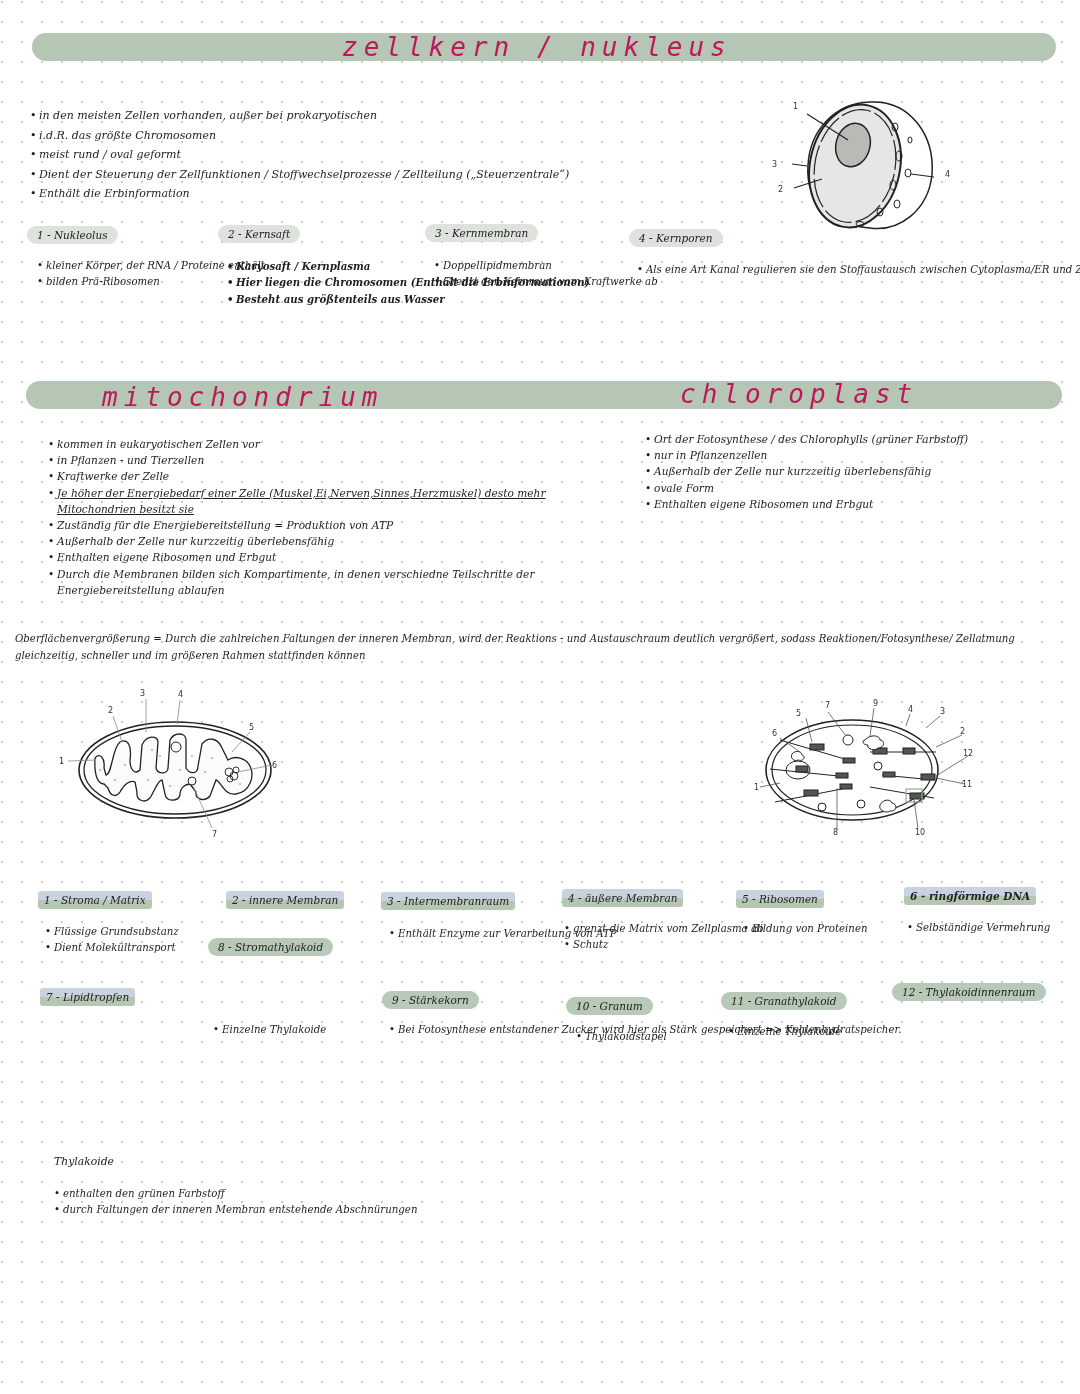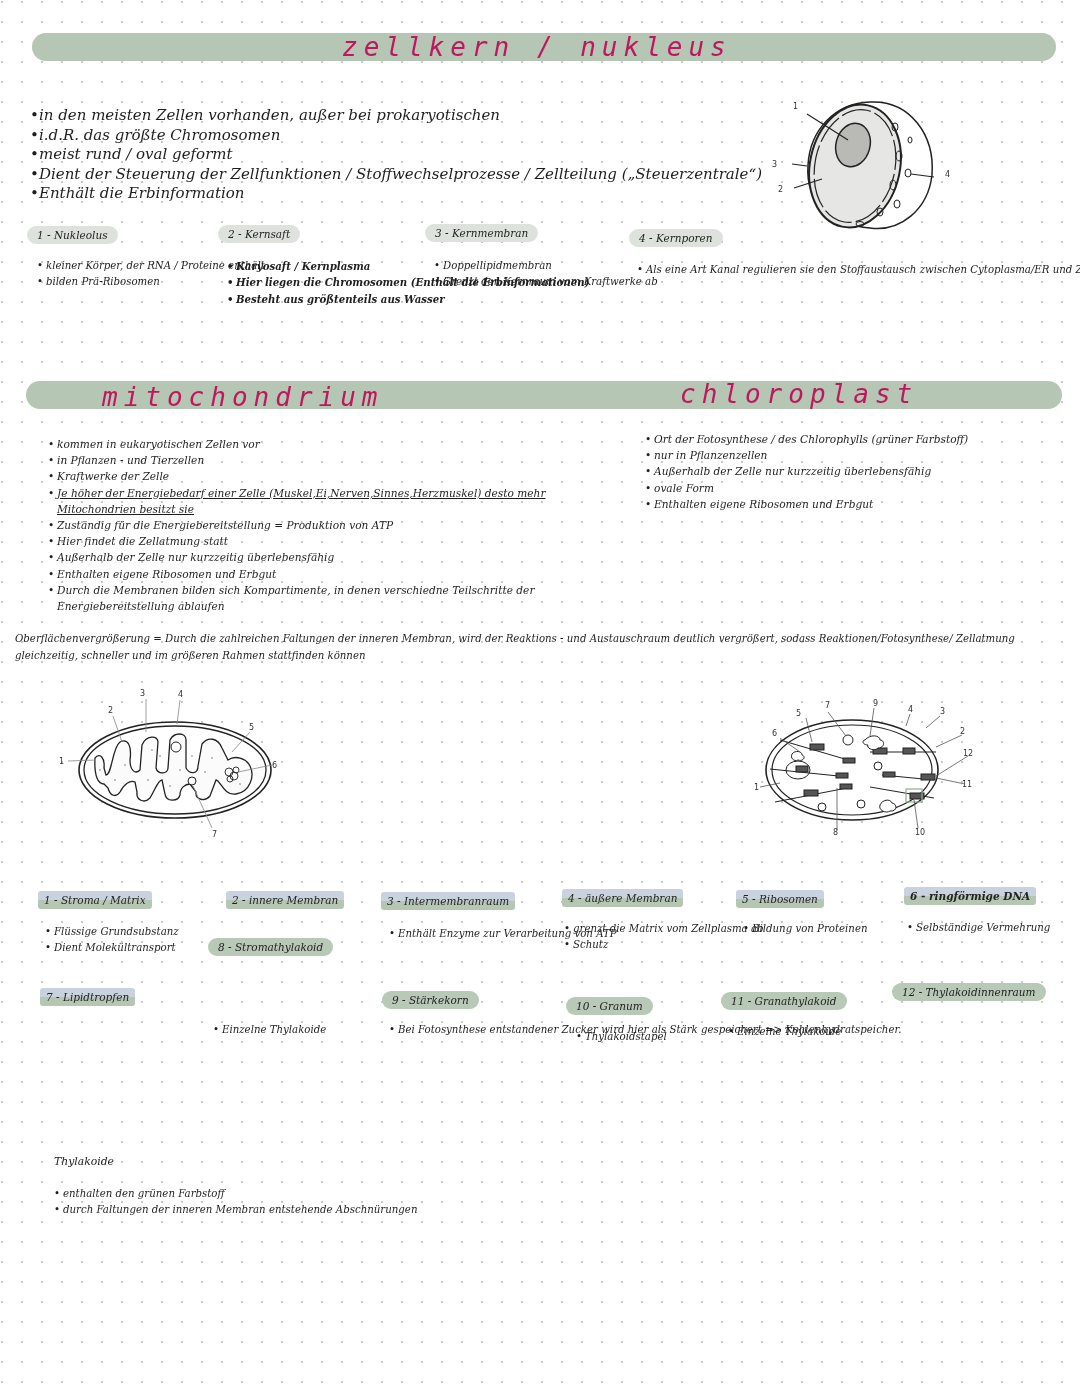--- a/index.html
+++ b/index.html
@@ -18,21 +18,21 @@
     height: 28px;
   }
   .banner-title {
     position: absolute; font-family: "DejaVu Sans Mono", monospace;
     font-size: 26px; letter-spacing: 6px; font-style: italic; color: #be185d;
     line-height: 28px; white-space: nowrap;
   }
   ul.bullets { list-style: none; margin: 0; padding: 0; }
   ul.bullets li { position: relative; padding-left: 9px; font-style: italic; white-space: nowrap; }
   ul.bullets li::before { content: "•"; position: absolute; left: 0; top: 0; }
-  .main-list li { font-size: 15px; line-height: 19.5px; }
+  .main-list li { font-size: 11px; line-height: 19.5px; }
   .mid-list li { font-size: 10.6px; line-height: 16.2px; }
   .small-list li { font-size: 10.2px; line-height: 16.4px; }
   .wrap li { white-space: normal; }
   .tag {
     position: absolute; font-size: 10.5px; font-style: italic; line-height: 16px;
     padding: 1px 10px; border-radius: 9px; white-space: nowrap; color: #222;
   }
   .tag-light { background: #dde3dc; }
   .tag-green { background: #b8c9b7; }
   .tag-split { background: linear-gradient(180deg, #c9d3e0 0%, #c9d3e0 50%, #b5c6b3 50%, #b5c6b3 100%); border-radius: 3px; padding: 1px 6px; }
@@ -103,21 +103,20 @@
 <div class="banner" style="left:26px; top:381px; width:1036px;"></div>
 <div class="banner-title" style="left:102px; top:383px;">mitochondrium</div>
 <div class="banner-title" style="left:680px; top:380px;">chloroplast</div>
 
 <ul class="bullets mid-list abs" style="left:48px; top:436px;">
   <li>kommen in eukaryotischen Zellen vor</li>
   <li>in Pflanzen - und Tierzellen</li>
   <li>Kraftwerke der Zelle</li>
   <li style="white-space:normal; width:520px;text-decoration:underline;">Je höher der Energiebedarf einer Zelle (Muskel,Ei,Nerven,Sinnes,Herzmuskel) desto mehr Mitochondrien besitzt sie</li>
   <li>Zuständig für die Energiebereitstellung = Produktion von ATP</li>
-  <li>Hier findet die Zellatmung statt</li>
   <li>Außerhalb der Zelle nur kurzzeitig überlebensfähig</li>
   <li>Enthalten eigene Ribosomen und Erbgut</li>
   <li style="white-space:normal; width:510px;">Durch die Membranen bilden sich Kompartimente, in denen verschiedne Teilschritte der Energiebereitstellung ablaufen</li>
 </ul>
 
 <ul class="bullets mid-list abs" style="left:645px; top:431px;">
   <li>Ort der Fotosynthese / des Chlorophylls (grüner Farbstoff)</li>
   <li>nur in Pflanzenzellen</li>
   <li>Außerhalb der Zelle nur kurzzeitig überlebensfähig</li>
   <li>ovale Form</li>

